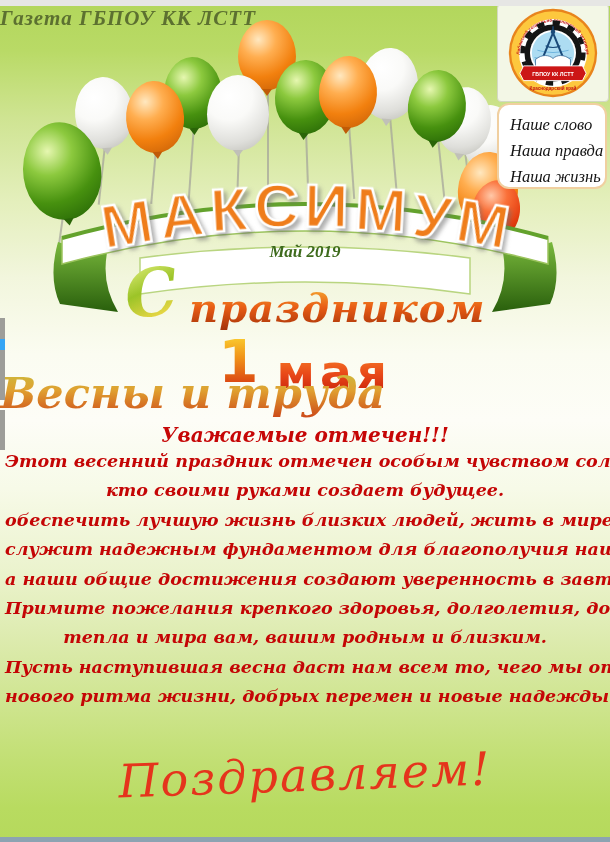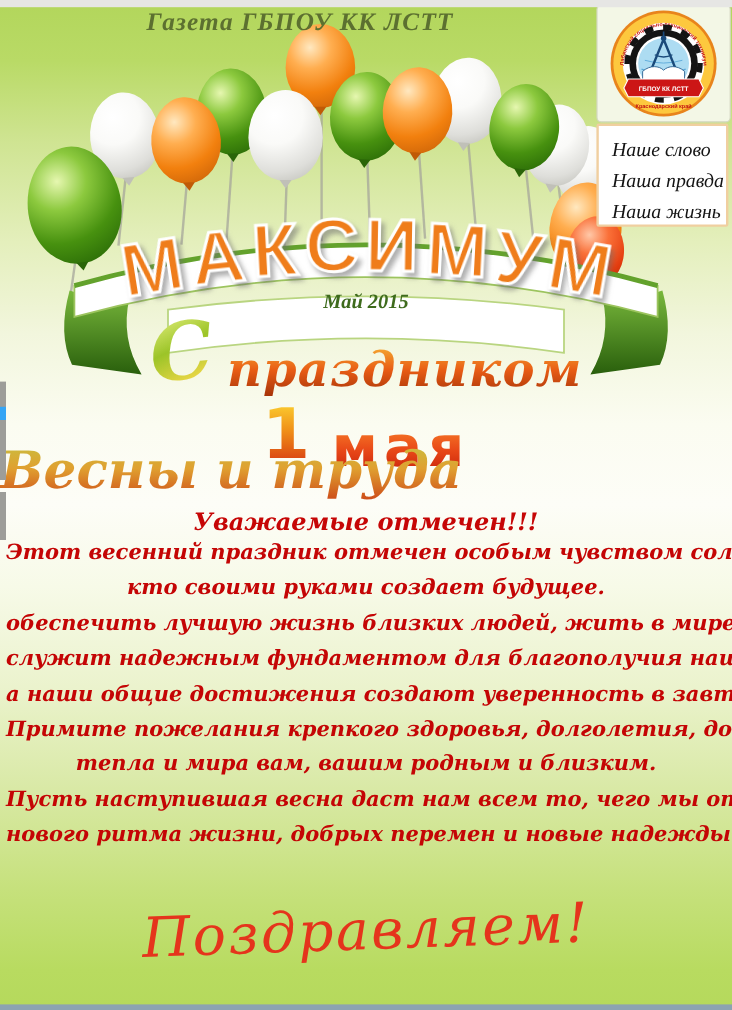--- a/index.html
+++ b/index.html
@@ -11,28 +11,28 @@
       #fbfcf1 42%, #fdfdf7 50%, #f7fae8 58%, #ebf3cd 68%, #d9e9a6 78%,
       #c6e17c 88%, #b8db60 96%, #b5d95c 100%);
   }
   
   .top-strip{position:absolute;left:0;top:0;width:610px;height:6px;background:#e6e6e4;z-index:30;}
   .bottom-strip{position:absolute;left:0;top:837px;width:610px;height:5px;background:#8ca3b2;z-index:30;}
   .scroll-seg{position:absolute;left:0;width:5px;background:#9d9d99;z-index:30;}
   .scroll-notch{position:absolute;left:0;width:5px;background:#35a5f5;z-index:31;}
 
   
-  .gazette-line{position:absolute;left:0;top:6px;width:500px;text-align:center;
+  .gazette-line{position:absolute;left:0;top:6px;width:500px;
     font:bold italic 21px "Liberation Serif",serif;color:#5c7030;letter-spacing:1px;z-index:9;}
 
   
   .logo-card{position:absolute;left:497px;top:4px;width:110px;height:96px;background:#f3f7e6;
     border:1px solid #d4d8c4;border-radius:4px;z-index:20;display:flex;align-items:center;justify-content:center;}
   .motto-box{position:absolute;left:497px;top:103px;width:110px;height:86px;background:#ffffff;
-    border:2px solid #f0cfa0;border-radius:2px;z-index:20;box-sizing:border-box;padding:7px 0 0 11px;}
+    border:2px solid #f0cfa0;border-radius:12px;z-index:20;box-sizing:border-box;padding:7px 0 0 11px;}
   .motto-line{font:italic 16.5px "Liberation Serif",serif;color:#141414;line-height:26px;white-space:nowrap;}
 
   
   .balloon{position:absolute;border-radius:50%/52% 52% 48% 48%;}
   .balloon::after{content:"";position:absolute;left:50%;top:99%;transform:translateX(-50%);
     border:5px solid transparent;border-top-width:7px;}
   .balloon.green{background:radial-gradient(circle at 35% 28%, #e6f7b0 0%, #8cc93e 28%, #47910f 60%, #1f5c04 100%);}
   .balloon.green::after{border-top-color:#2a6508;}
   .balloon.orange{background:radial-gradient(circle at 35% 28%, #ffe8c0 0%, #ffae50 28%, #f2800e 60%, #c05a06 100%);}
   .balloon.orange::after{border-top-color:#c05a06;}
@@ -128,21 +128,21 @@
       </linearGradient>
     </defs>
     <path d="M18,64 Q8,100 20,126 L78,134 Q60,104 68,70 Q40,72 18,64 Z" fill="url(#gfold)"></path>
     <path d="M512,64 Q522,100 510,126 L452,134 Q470,104 462,70 Q490,72 512,64 Z" fill="url(#gfold)"></path>
     <path d="M22,60 Q265,-8 508,60 L508,86 Q265,20 22,86 Z" fill="#ffffff" stroke="#9cc45e" stroke-width="1.5"></path>
     <path d="M22,60 Q265,-8 508,60" fill="none" stroke="#63a22c" stroke-width="4"></path>
     <path d="M100,80 Q265,58 430,80 L430,116 Q265,92 100,116 Z" fill="#ffffff" stroke="#b9d580" stroke-width="1.5"></path>
   </svg>
 
   <div class="masthead"><span class="mast-letter" style="transform: translateY(12px) rotate(-9deg);">М</span><span class="mast-letter" style="transform: translateY(4px) rotate(-6deg);">А</span><span class="mast-letter" style="transform: translateY(-2px) rotate(-3deg);">К</span><span class="mast-letter" style="transform: translateY(-6px) rotate(-1deg);">С</span><span class="mast-letter" style="transform: translateY(-6px) rotate(1deg);">И</span><span class="mast-letter" style="transform: translateY(-2px) rotate(3deg);">М</span><span class="mast-letter" style="transform: translateY(5px) rotate(7deg);">У</span><span class="mast-letter" style="transform: translateY(12px) rotate(10deg);">М</span></div>
-  <div class="issue-date">Май 2015</div>
+  <div class="issue-date">Май 2019</div>
 
   <div class="logo-card">
     <svg width="92" height="92" viewBox="0 0 100 100">
       <circle cx="50" cy="50" r="48" fill="#e8841c"></circle>
       <circle cx="50" cy="50" r="45.5" fill="#fdc83e"></circle>
       <circle cx="50" cy="50" r="37" fill="#ffffff"></circle>
       <path id="arcT" d="M 14,52 A 36,36 0 1 1 86,52" fill="none"></path>
       <text font-size="5" font-weight="bold" fill="#c41212" font-family="Liberation Sans, sans-serif">
         <textPath href="#arcT" startOffset="50%" text-anchor="middle">Лабинский социально-технический техникум</textPath>
       </text>

